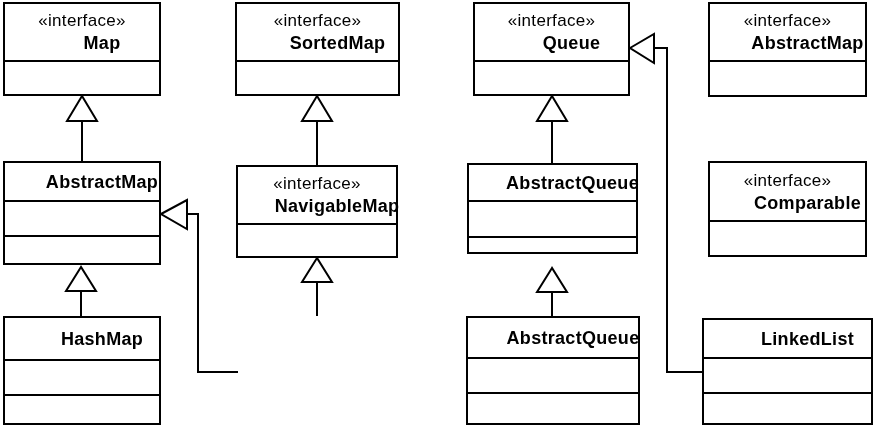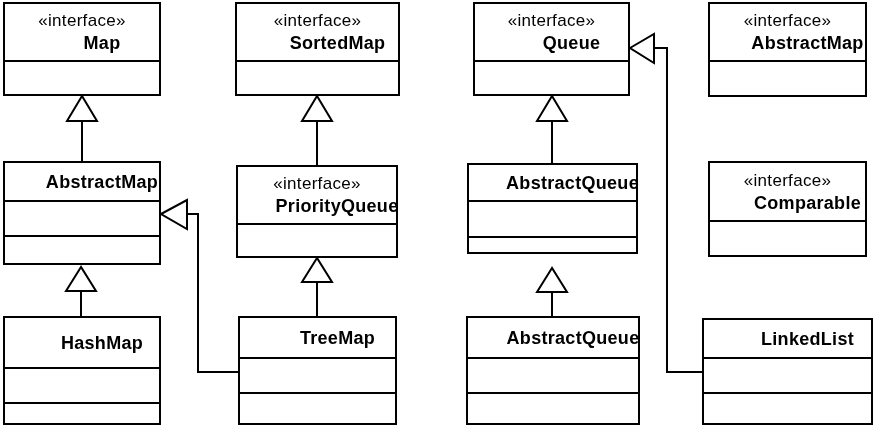--- a/index.html
+++ b/index.html
@@ -84,21 +84,21 @@
     <div class="title" style="height:37px">
       <span class="cname">AbstractMap</span>
     </div>
     <div class="comp" style="height:33px"></div>
     <div class="comp grow"></div>
   </div>
 
   <div class="cls" style="left:236px;top:165px;width:162px;height:93px">
     <div class="title" style="height:56px">
       <span class="stereo">«interface»</span>
-      <span class="cname">PriorityQueue</span>
+      <span class="cname">NavigableMap</span>
     </div>
     <div class="comp grow"></div>
   </div>
 
   <div class="cls" style="left:467px;top:163px;width:171px;height:91px">
     <div class="title" style="height:35px">
       <span class="cname">AbstractQueue</span>
     </div>
     <div class="comp" style="height:34px"></div>
     <div class="comp grow"></div>
@@ -106,34 +106,27 @@
 
   <div class="cls" style="left:708px;top:161px;width:159px;height:96px">
     <div class="title" style="height:57px">
       <span class="stereo">«interface»</span>
       <span class="cname">Comparable</span>
     </div>
     <div class="comp grow"></div>
   </div>
 
   <div class="cls" style="left:3px;top:316px;width:158px;height:109px">
-    <div class="title" style="height:49px">
+    <div class="title" style="height:41px">
       <span class="cname">HashMap</span>
     </div>
     <div class="comp" style="height:33px"></div>
     <div class="comp grow"></div>
   </div>
 
-  <div class="cls" style="left:238px;top:316px;width:159px;height:109px">
-    <div class="title" style="height:39px">
-      <span class="cname">TreeMap</span>
-    </div>
-    <div class="comp" style="height:33px"></div>
-    <div class="comp grow"></div>
-  </div>
 
   <div class="cls" style="left:466px;top:316px;width:174px;height:109px">
     <div class="title" style="height:39px">
       <span class="cname">AbstractQueue</span>
     </div>
     <div class="comp" style="height:33px"></div>
     <div class="comp grow"></div>
   </div>
 
   <div class="cls" style="left:702px;top:318px;width:171px;height:107px">

